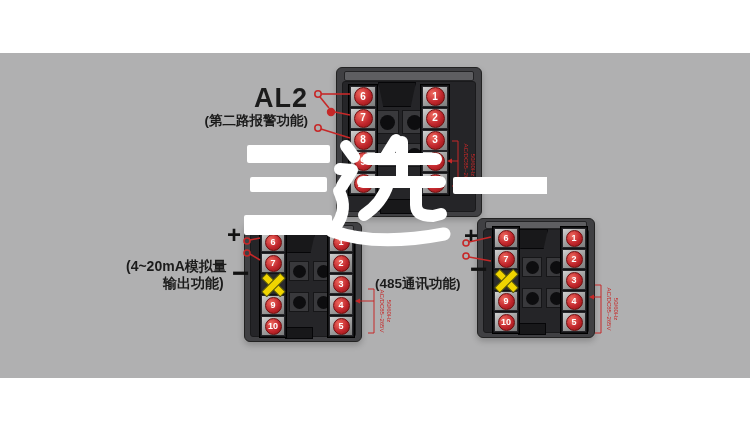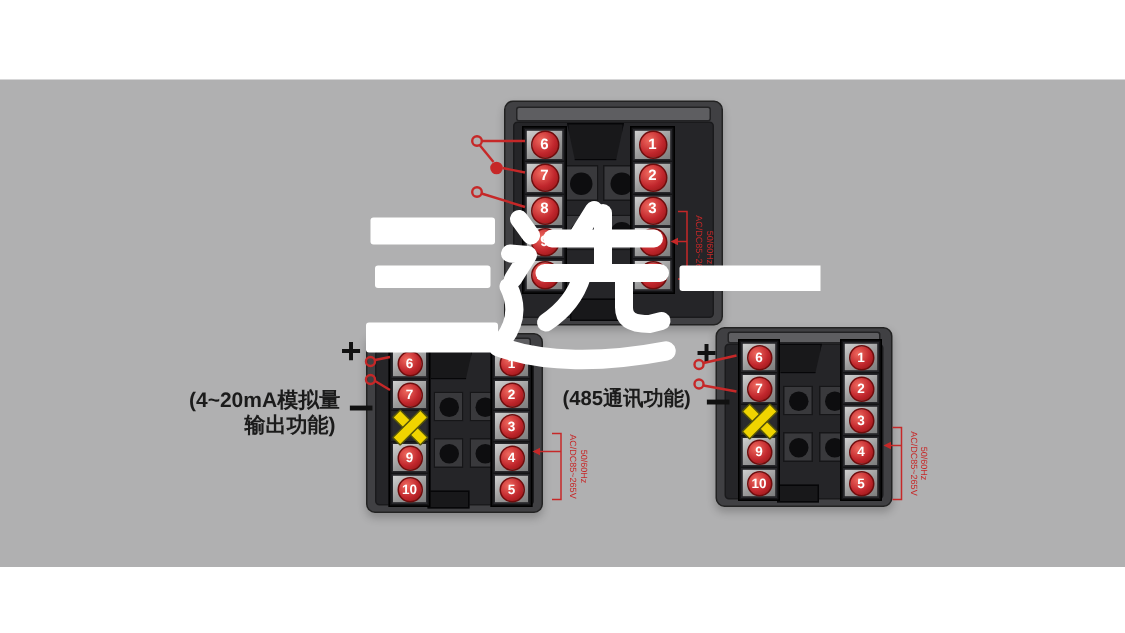--- a/index.html
+++ b/index.html
@@ -61,21 +61,21 @@
   .lbl{position:absolute;color:#1b1b1b;z-index:3;}
   .lbl-title{font-weight:bold;line-height:1.02;}
   .lbl-sub{font-weight:bold;line-height:1.15;}
   .lbl-al2{left:150px;top:85px;width:158px;text-align:right;}
   .lbl-al2 .lbl-title{font-size:27px;letter-spacing:1px;}
   .lbl-al2 .lbl-sub{font-size:13.5px;}
   .t-420{left:121px;top:234px;font-size:27px;font-weight:bold;}
   .s-420a{left:126px;top:258px;font-size:14px;font-weight:bold;}
   .s-420b{left:163px;top:275px;font-size:14px;font-weight:bold;}
   .t-485{left:385px;top:235px;font-size:27px;font-weight:bold;}
-  .s-485{left:375px;top:258px;font-size:13.5px;font-weight:bold;}
+  .s-485{left:375px;top:276px;font-size:13.5px;font-weight:bold;}
   .sign{position:absolute;z-index:3;color:#111;font-weight:bold;}
   .plus-420{left:227px;top:221px;font-size:24px;}
   .minus-420{left:232px;top:256px;font-size:30px;}
   .plus-485{left:464px;top:222px;font-size:24px;}
   .minus-485{left:470px;top:252px;font-size:30px;}
 
   
   .overlay{position:absolute;left:0;top:0;width:750px;height:422px;z-index:4;pointer-events:none;}
   .headline-svg{position:absolute;left:237px;top:133px;width:310px;height:115px;z-index:5;pointer-events:none;}
   .visually-hidden{position:absolute;width:1px;height:1px;overflow:hidden;opacity:0;}
@@ -226,20 +226,24 @@
         </div>
       <div class="term">
           <span class="screw">4</span>
         </div>
       <div class="term">
           <span class="screw">5</span>
         </div>
     </div>
   </div>
 
+  <div class="lbl lbl-al2">
+    <div class="lbl-title">AL2</div>
+    <div class="lbl-sub">(第二路报警功能)</div>
+  </div>
   <div class="lbl lbl-sub s-420a">(4~20mA模拟量</div>
   <div class="lbl lbl-sub s-420b">输出功能)</div>
   <div class="sign plus-420">+</div>
   <div class="sign minus-420">−</div>
   <div class="lbl lbl-sub s-485">(485通讯功能)</div>
   <div class="sign plus-485">+</div>
   <div class="sign minus-485">−</div>
 
   <svg class="overlay" viewBox="0 0 750 422">
     <g stroke="#c62828" stroke-width="1.6" fill="none">

